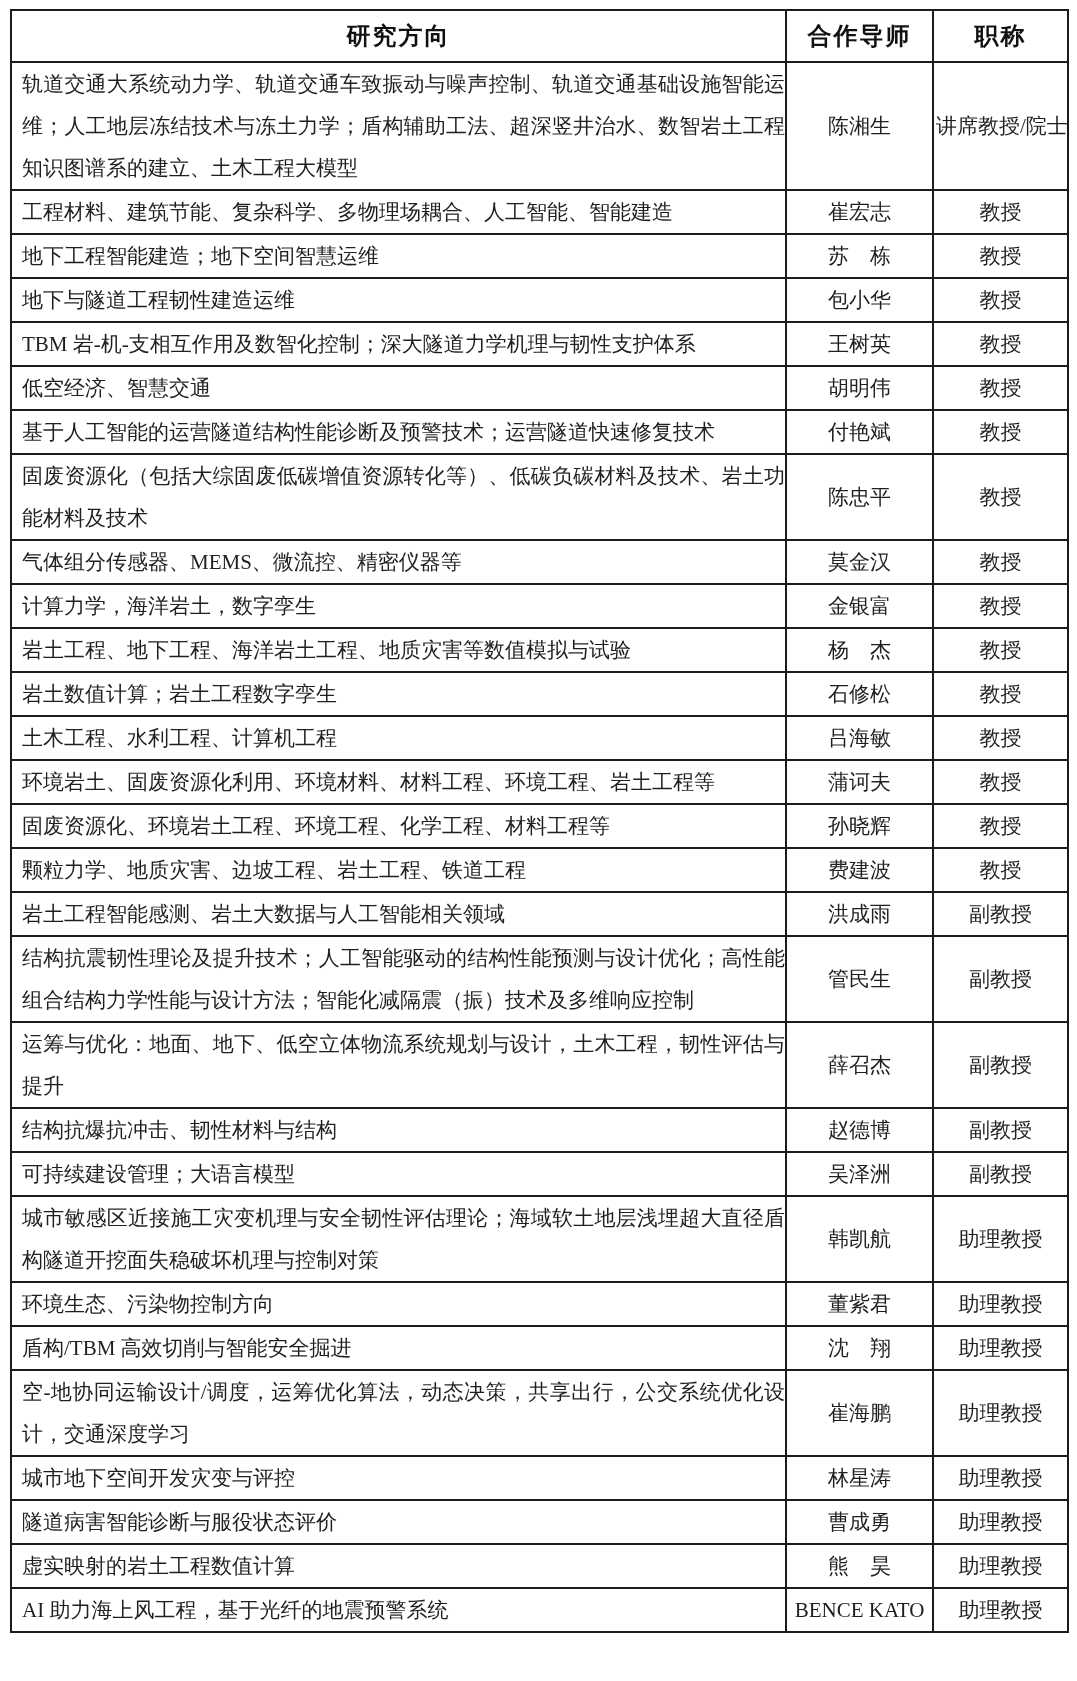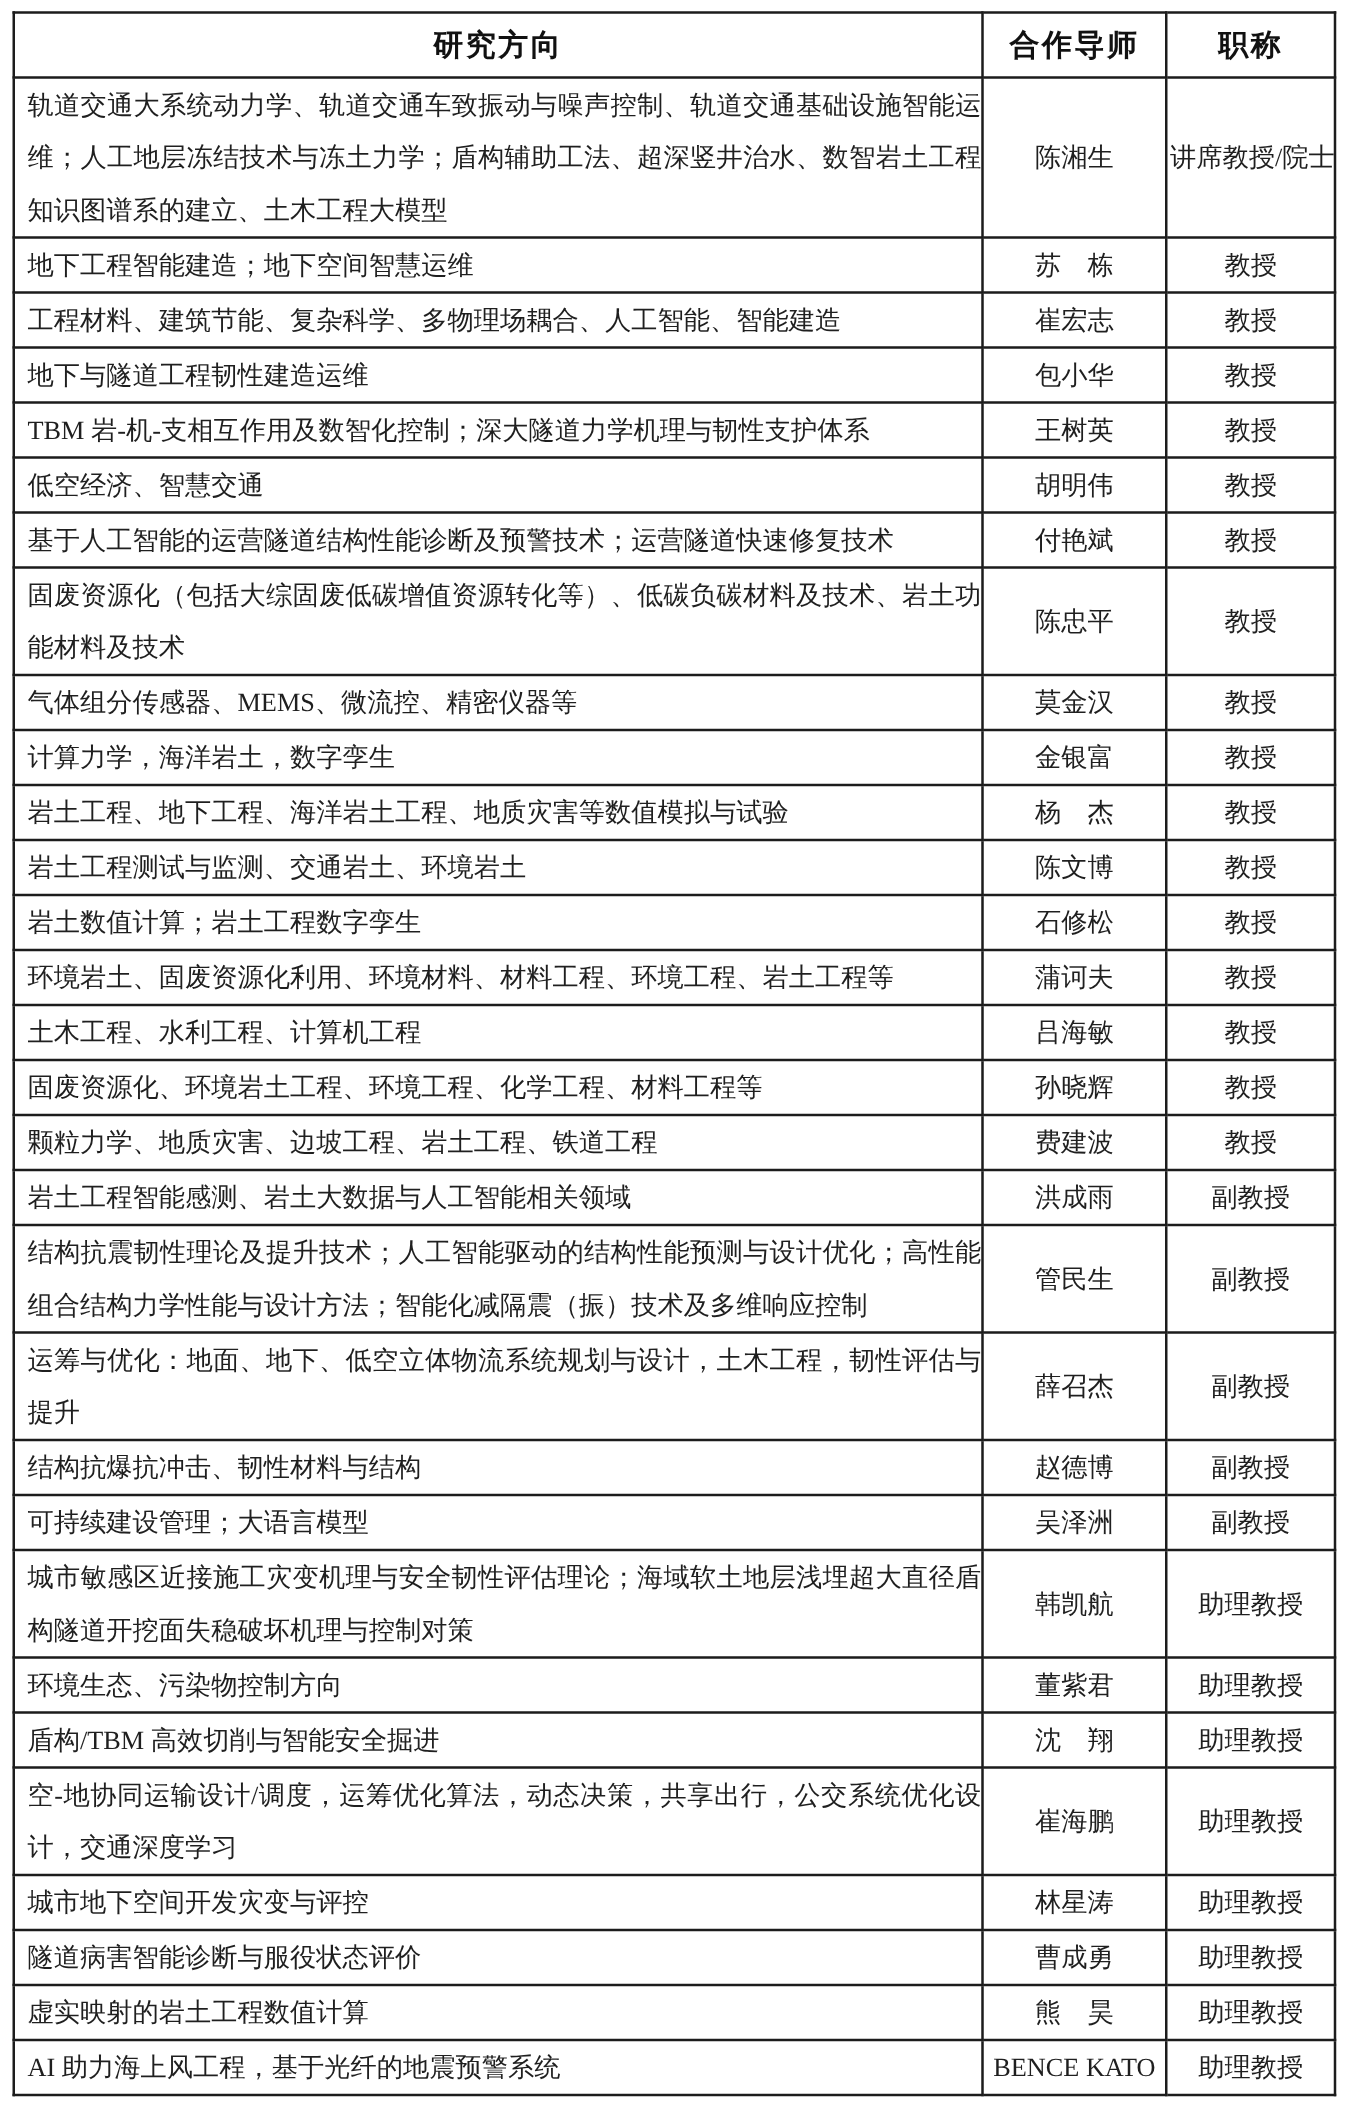--- a/index.html
+++ b/index.html
@@ -71,30 +71,30 @@
           <th>职称</th>
         </tr>
     </thead>
     <tbody>
         <tr>
           <td class="cell-direction">轨道交通大系统动力学、轨道交通车致振动与噪声控制、轨道交通基础设施智能运维；人工地层冻结技术与冻土力学；盾构辅助工法、超深竖井治水、数智岩土工程知识图谱系的建立、土木工程大模型</td>
           <td class="cell-supervisor">陈湘生</td>
           <td class="cell-title">讲席教授/院士</td>
         </tr>
         <tr>
+          <td class="cell-direction">工程材料、建筑节能、复杂科学、多物理场耦合、人工智能、智能建造</td>
+          <td class="cell-supervisor">崔宏志</td>
+          <td class="cell-title">教授</td>
+        </tr>
+        <tr>
           <td class="cell-direction">地下工程智能建造；地下空间智慧运维</td>
           <td class="cell-supervisor">苏　栋</td>
           <td class="cell-title">教授</td>
         </tr>
         <tr>
-          <td class="cell-direction">工程材料、建筑节能、复杂科学、多物理场耦合、人工智能、智能建造</td>
-          <td class="cell-supervisor">崔宏志</td>
-          <td class="cell-title">教授</td>
-        </tr>
-        <tr>
           <td class="cell-direction">地下与隧道工程韧性建造运维</td>
           <td class="cell-supervisor">包小华</td>
           <td class="cell-title">教授</td>
         </tr>
         <tr>
           <td class="cell-direction">TBM 岩-机-支相互作用及数智化控制；深大隧道力学机理与韧性支护体系</td>
           <td class="cell-supervisor">王树英</td>
           <td class="cell-title">教授</td>
         </tr>
         <tr>
@@ -121,37 +121,32 @@
           <td class="cell-direction">计算力学，海洋岩土，数字孪生</td>
           <td class="cell-supervisor">金银富</td>
           <td class="cell-title">教授</td>
         </tr>
         <tr>
           <td class="cell-direction">岩土工程、地下工程、海洋岩土工程、地质灾害等数值模拟与试验</td>
           <td class="cell-supervisor">杨　杰</td>
           <td class="cell-title">教授</td>
         </tr>
         <tr>
-          <td class="cell-direction">岩土工程测试与监测、交通岩土、环境岩土</td>
-          <td class="cell-supervisor">陈文博</td>
-          <td class="cell-title">教授</td>
-        </tr>
-        <tr>
           <td class="cell-direction">岩土数值计算；岩土工程数字孪生</td>
           <td class="cell-supervisor">石修松</td>
           <td class="cell-title">教授</td>
         </tr>
         <tr>
+          <td class="cell-direction">土木工程、水利工程、计算机工程</td>
+          <td class="cell-supervisor">吕海敏</td>
+          <td class="cell-title">教授</td>
+        </tr>
+        <tr>
           <td class="cell-direction">环境岩土、固废资源化利用、环境材料、材料工程、环境工程、岩土工程等</td>
           <td class="cell-supervisor">蒲诃夫</td>
-          <td class="cell-title">教授</td>
-        </tr>
-        <tr>
-          <td class="cell-direction">土木工程、水利工程、计算机工程</td>
-          <td class="cell-supervisor">吕海敏</td>
           <td class="cell-title">教授</td>
         </tr>
         <tr>
           <td class="cell-direction">固废资源化、环境岩土工程、环境工程、化学工程、材料工程等</td>
           <td class="cell-supervisor">孙晓辉</td>
           <td class="cell-title">教授</td>
         </tr>
         <tr>
           <td class="cell-direction">颗粒力学、地质灾害、边坡工程、岩土工程、铁道工程</td>
           <td class="cell-supervisor">费建波</td>

